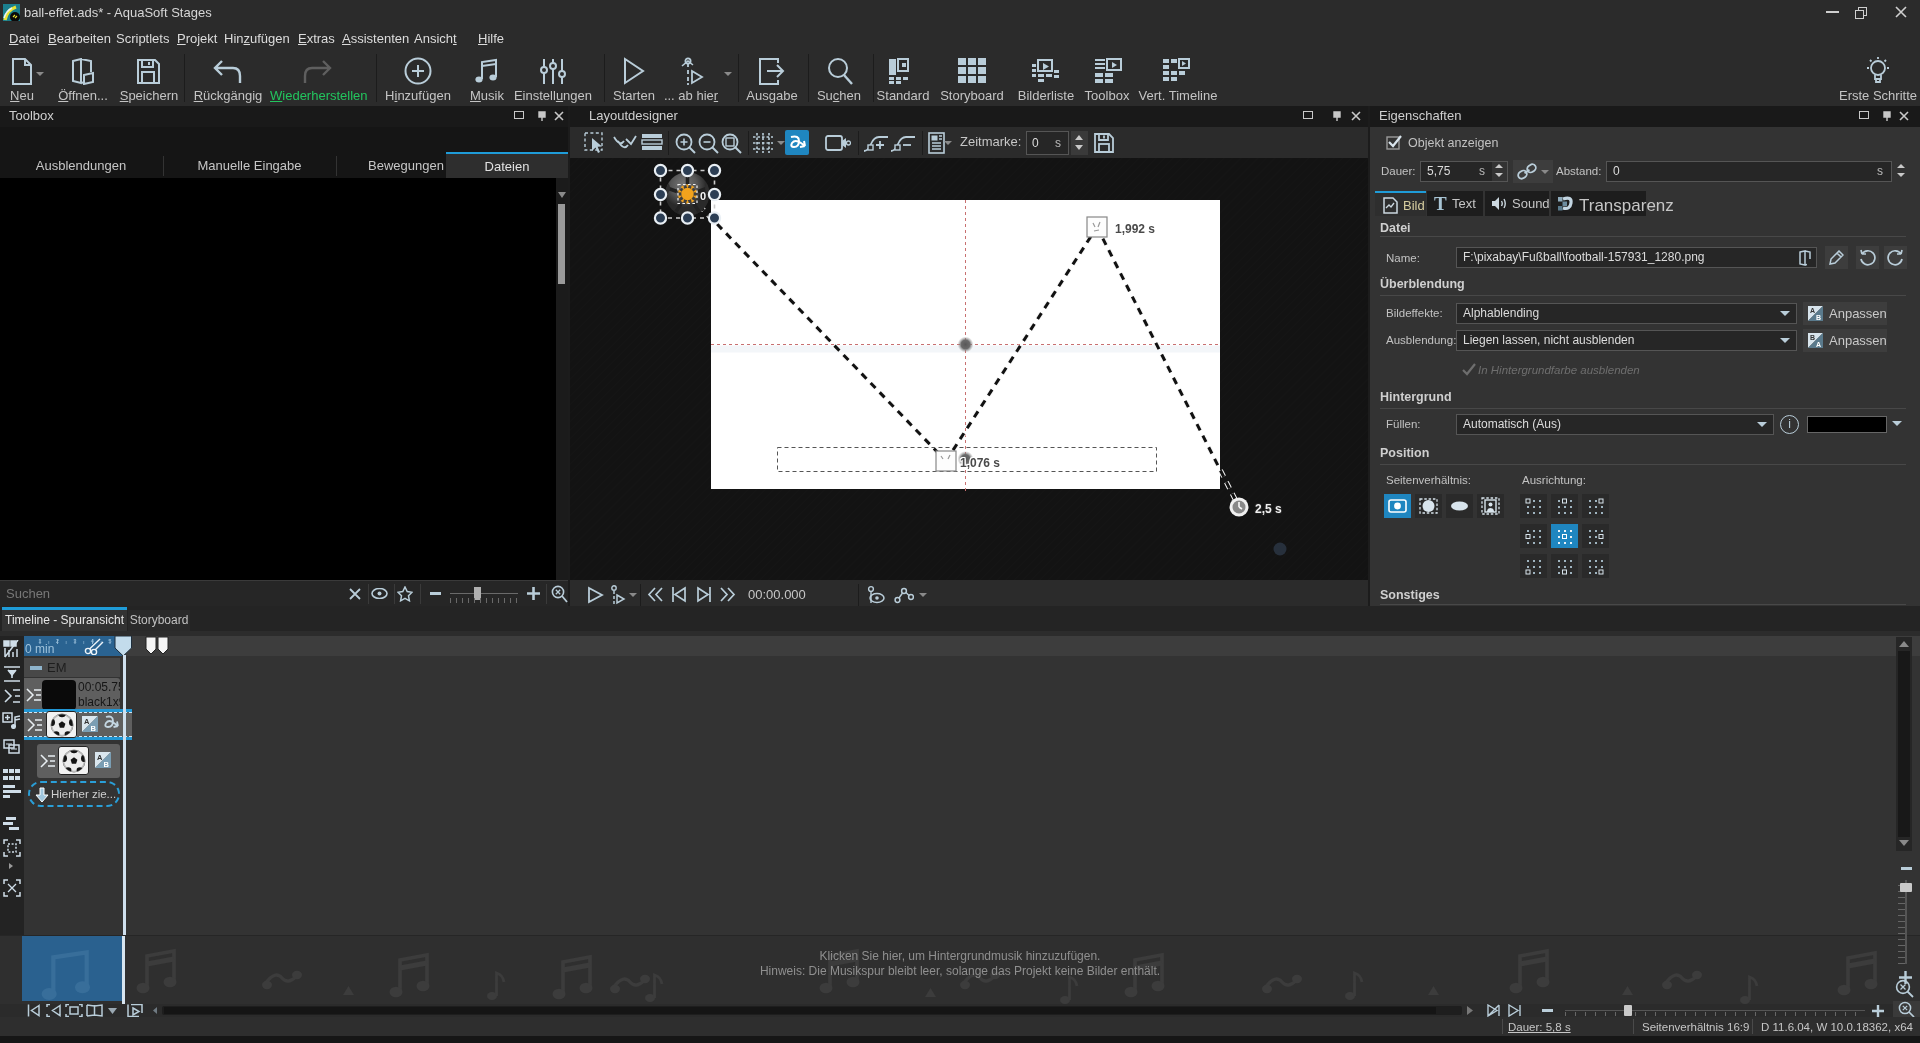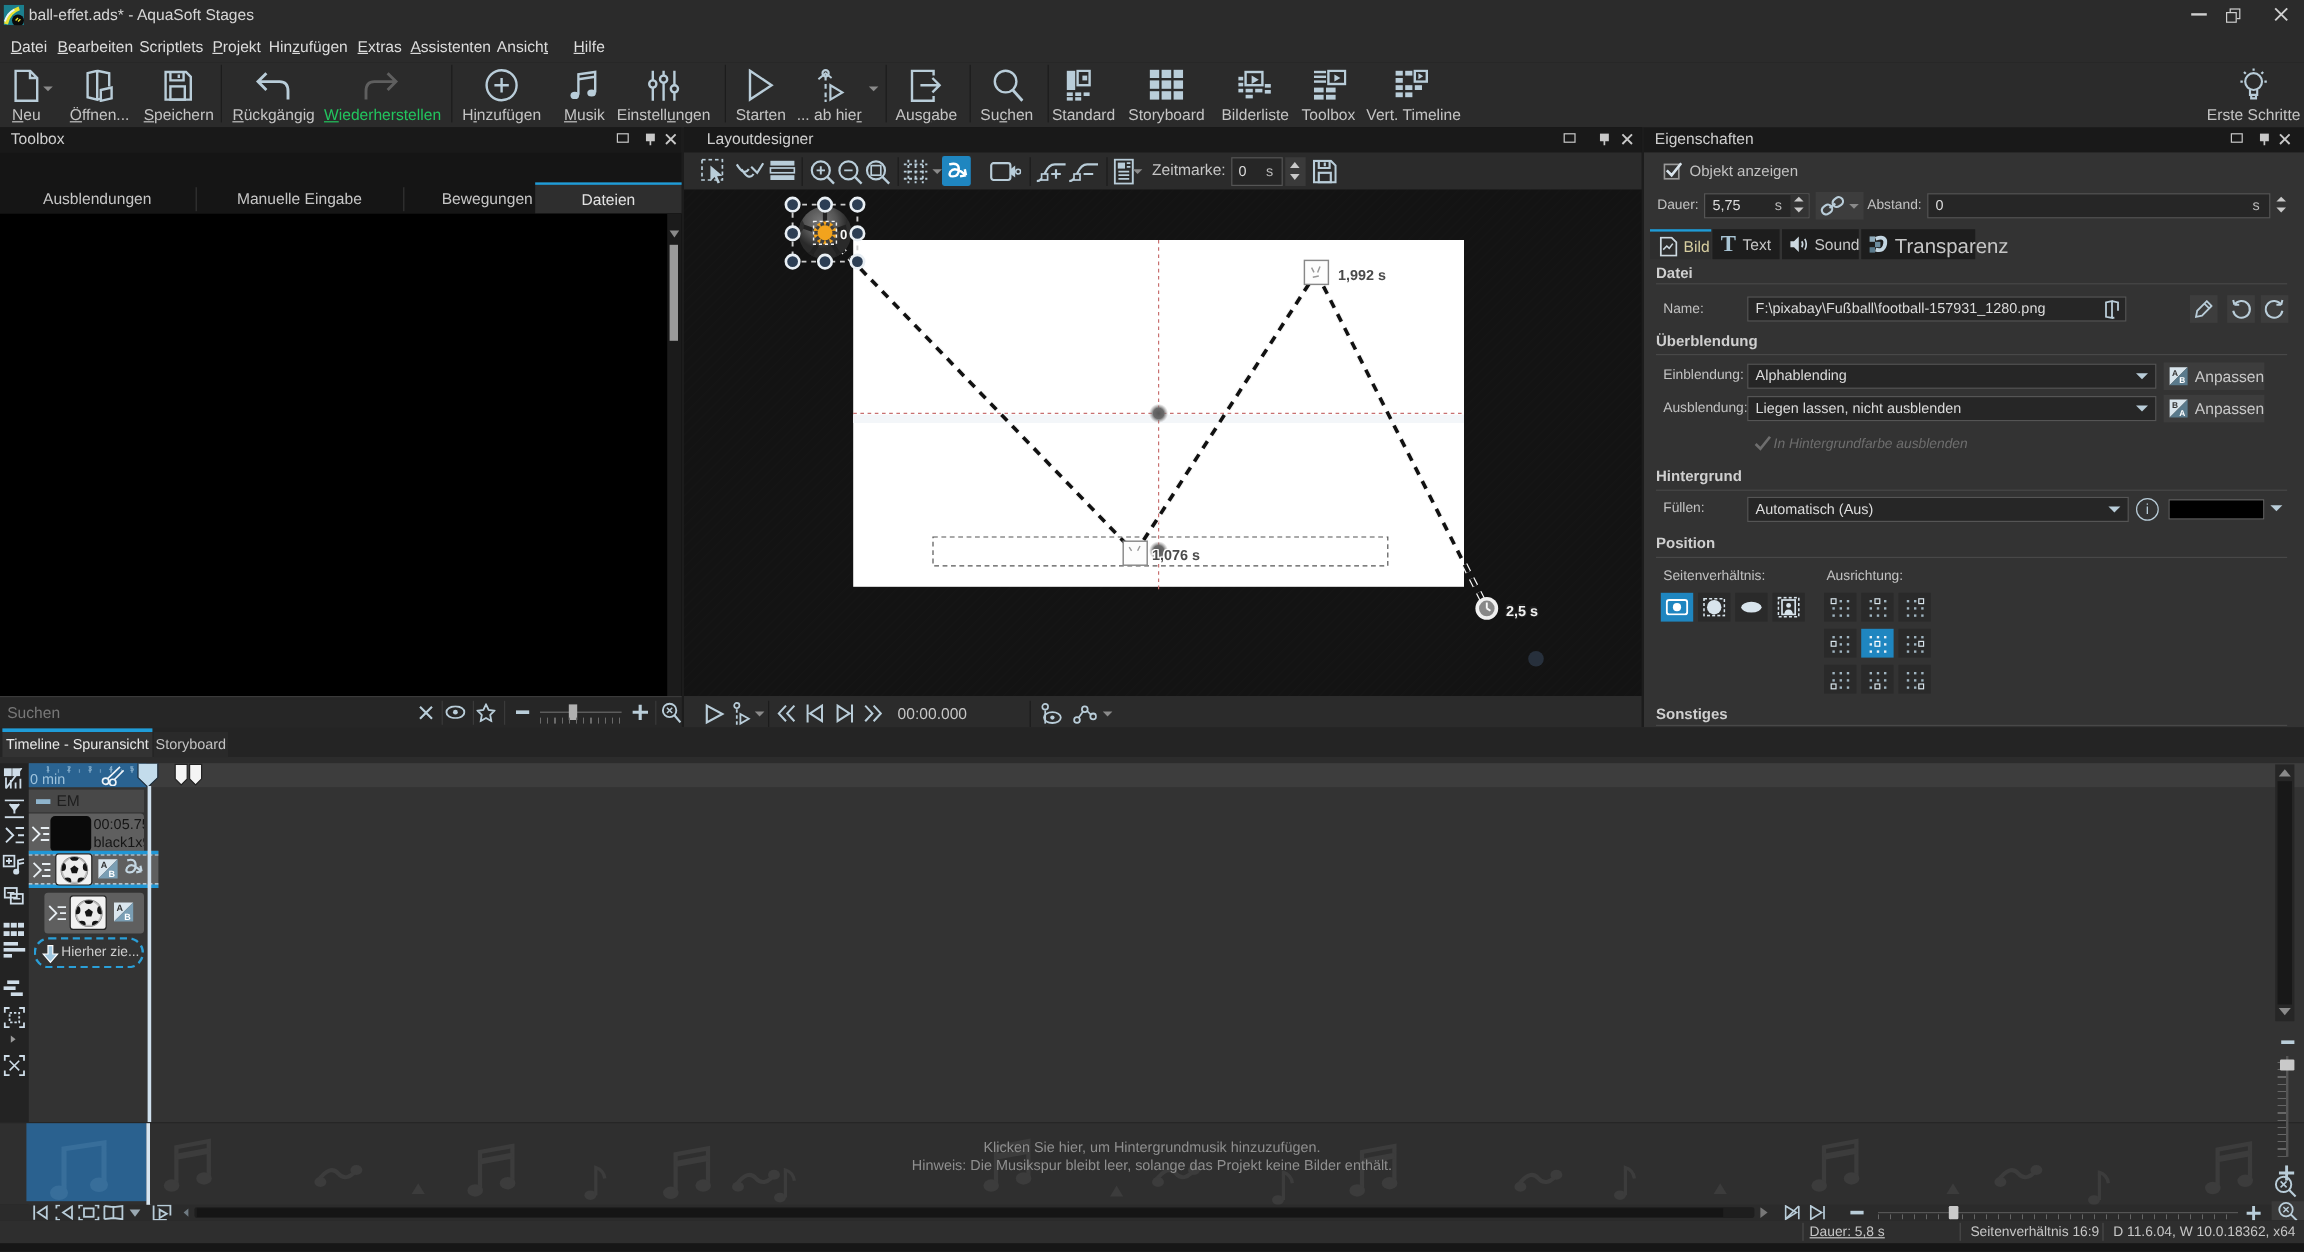--- a/index.html
+++ b/index.html
@@ -601,21 +601,21 @@
             <rect x="1" y="11" width="4.5" height="4.5" fill="#5a7a8c"></rect>
           </g>
       <path d="M6,4 Q15,1 14,8 Q13,15 6,13" fill="none" stroke="#c3d6e2" stroke-width="3.2"></path>
     </svg>
     <div class="abs" style="left:28px;top:5px;color:#c6c6c6;font-size:17px;">Transparenz</div>
   </div>
 
   <div class="sect" style="left:10px;top:115px;">Datei</div>
   <div class="shr" style="left:10px;top:130px;width:526px;"></div>
   <div class="plabel" style="left:16px;top:146px;">Name:</div>
-  <div class="inp" style="left:86px;top:141px;width:316px;height:21px;line-height:19px;padding-left:6px;">F:\pixabay\Fußball\football-157931_1280.png
+  <div class="inp" style="left:86px;top:141px;width:361px;height:21px;line-height:19px;padding-left:6px;">F:\pixabay\Fußball\football-157931_1280.png
     <svg class="abs" style="right:4px;top:2px;" width="14" height="16" viewBox="0 0 14 16">
           <path d="M2,2 L7,1 L7,15 L2,14 Z M7,1 L12,2 L12,9 M7,15 L9,14.6" fill="none" stroke="#b9cdd9" stroke-width="1.5"></path>
         </svg>
   </div>
   <div class="sqbtn" style="left:455px;top:140px;width:23px;height:23px;">
     <svg class="abs" style="left:4px;top:4px;" width="15" height="15" viewBox="0 0 15 15">
           <path d="M10,1 L14,5 L6,13 L1,14 L2,9 Z M8,3 L12,7" fill="none" stroke="#b9cdd9" stroke-width="1.5"></path>
         </svg>
   </div>
   <div class="sqbtn" style="left:486px;top:140px;width:23px;height:23px;">
@@ -624,21 +624,21 @@
         </svg>
   </div>
   <div class="sqbtn" style="left:514px;top:140px;width:23px;height:23px;">
     <svg class="abs" style="left:3px;top:3px;" width="17" height="17" viewBox="0 0 17 17">
           <path d="M14,5 A7,7 0 1 0 15,10 M14,5 L15,1 M14,5 L10,5" fill="none" stroke="#b9cdd9" stroke-width="1.7"></path>
         </svg>
   </div>
 
   <div class="sect" style="left:10px;top:171px;">Überblendung</div>
   <div class="shr" style="left:10px;top:189px;width:526px;"></div>
-  <div class="plabel" style="left:16px;top:201px;">Einblendung:</div>
+  <div class="plabel" style="left:16px;top:201px;">Bildeffekte:</div>
   <div class="inp" style="left:86px;top:197px;width:341px;height:21px;line-height:19px;padding-left:6px;">Alphablending
     <div class="ddarrow" style="right:6px;top:7px;"></div>
   </div>
   <div class="sqbtn" style="left:433px;top:196px;width:84px;height:23px;">
     <svg class="abs" style="left:4px;top:3px;" width="17" height="17" viewBox="0 0 17 17">
       <path d="M1,1 L16,1 L1,16 Z" fill="#d8e4ec"></path>
           <path d="M16,1 L16,16 L1,16 Z" fill="#5a7a8c"></path>
       <text x="3" y="8" font-size="7" font-weight="bold" fill="#333">A</text>
           <text x="9" y="14.5" font-size="7" font-weight="bold" fill="#fff">B</text>
     </svg>

